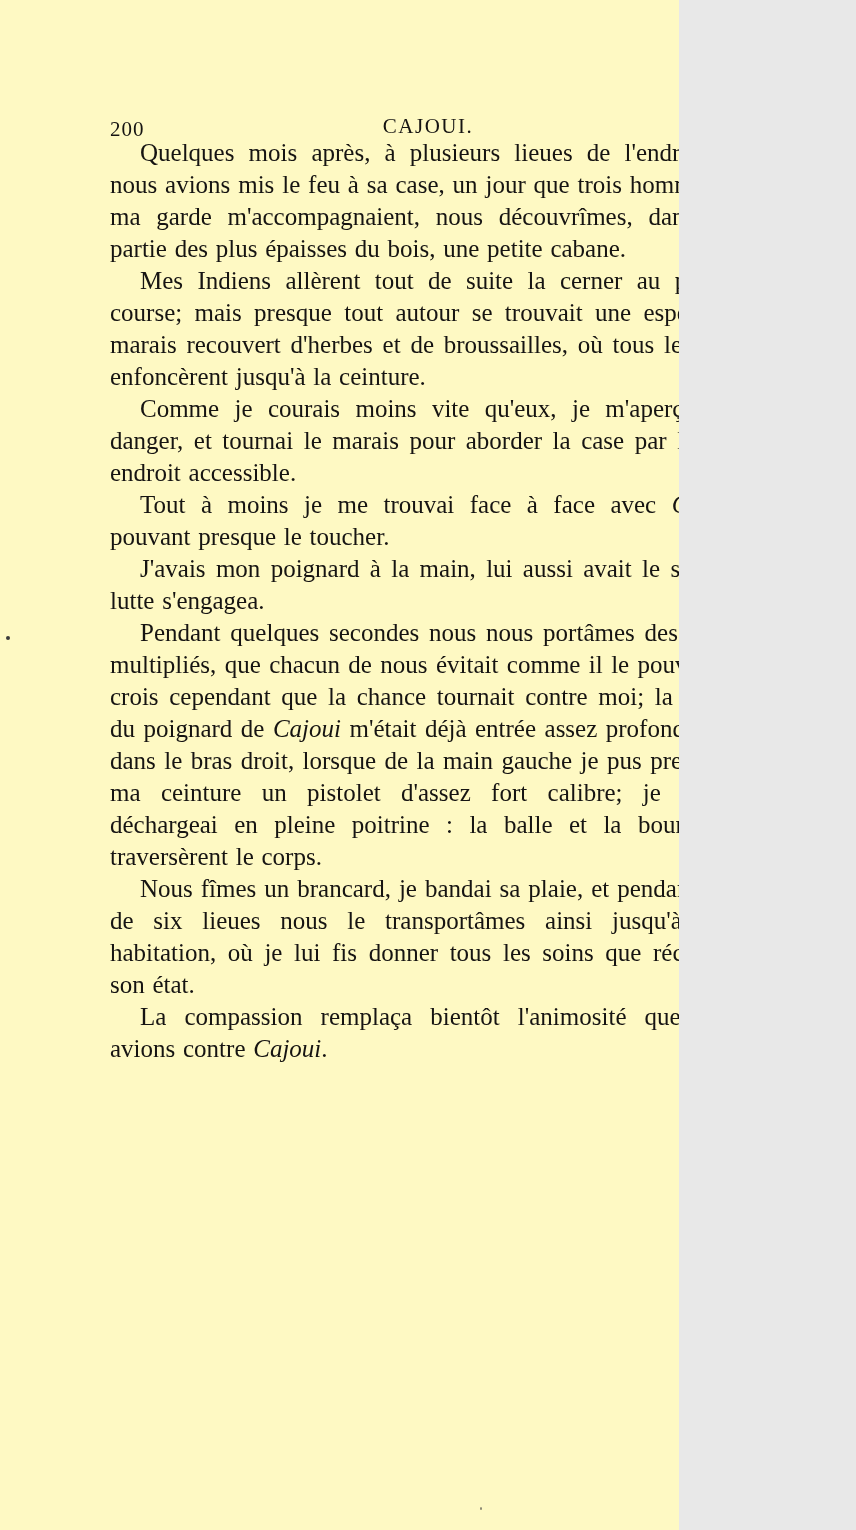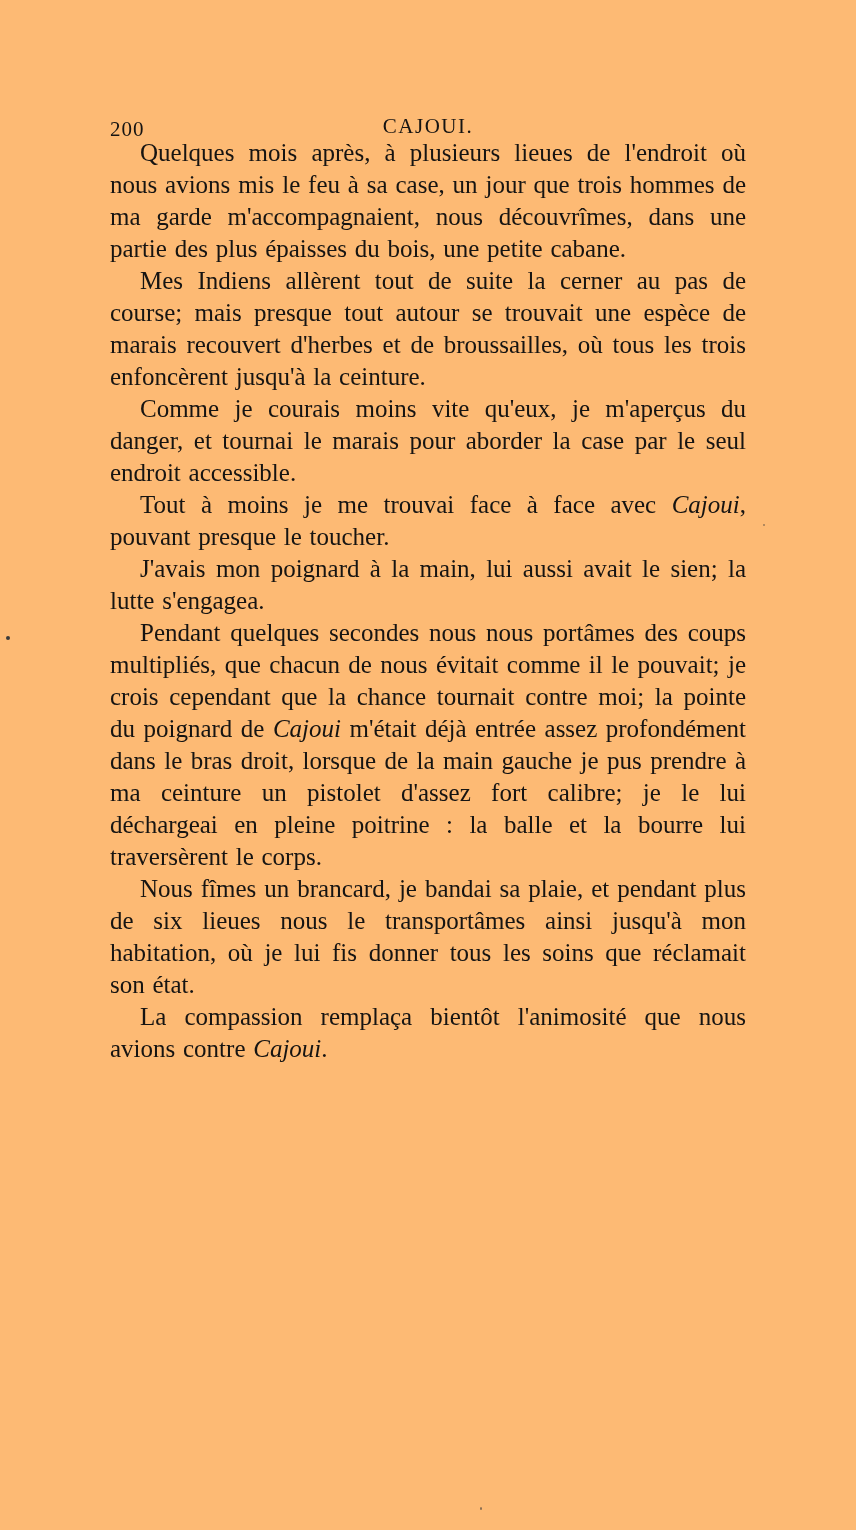--- a/index.html
+++ b/index.html
@@ -2,23 +2,23 @@
 <html lang="fr"><head>
 <meta charset="utf-8">
 <style>
   html, body {
     margin: 0;
     padding: 0;
     background: #e8e8e8;
   }
   .sheet {
     position: relative;
-    width: 856px;
+    width: 679px;
     height: 1530px;
-    background: #fdba74;
+    background: #fef9c3;
     font-family: "Liberation Serif", "DejaVu Serif", serif;
     color: #161412;
     overflow: hidden;
   }
   .running-head {
     position: absolute;
     top: 114px;
     left: 110px;
     width: 636px;
     height: 30px;

